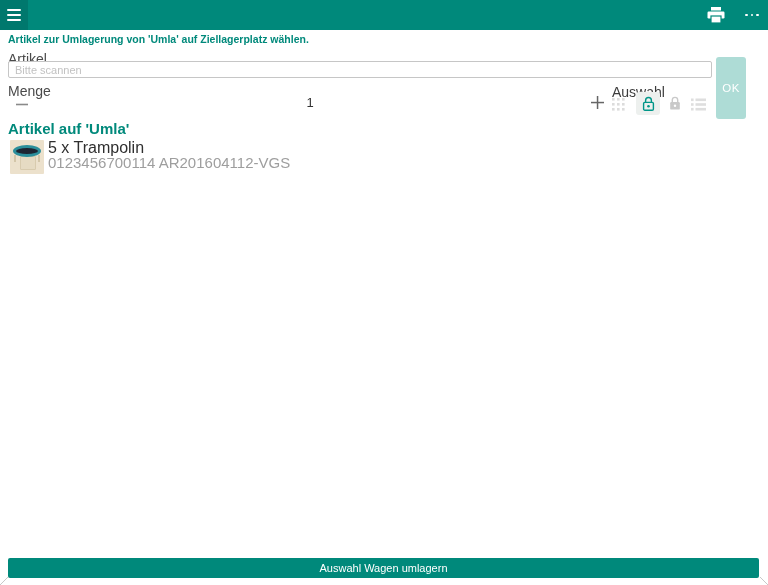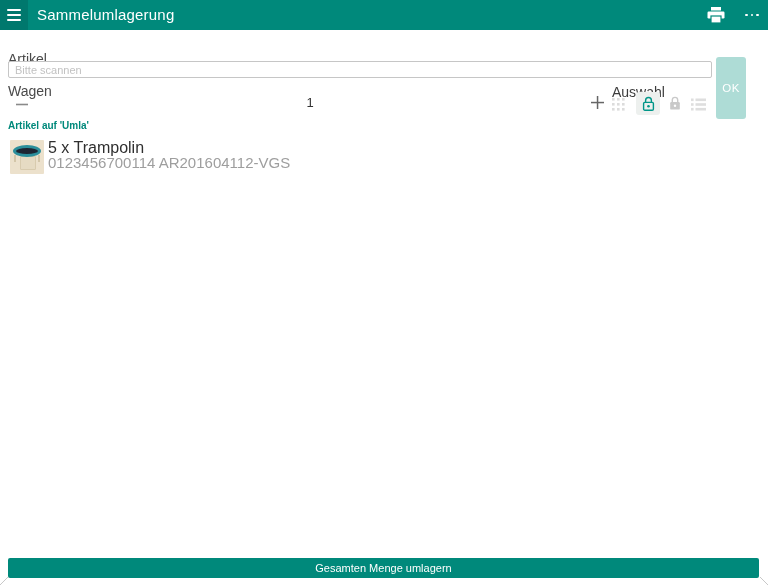--- a/index.html
+++ b/index.html
@@ -39,21 +39,21 @@
     font-size:14px;color:#3c3c3c;}
   .lock-active{position:absolute;left:636px;top:92px;width:24px;height:23px;background:#edf0ee;
     border-radius:3px;display:flex;align-items:center;justify-content:center;cursor:pointer;}
   .lock-gray{position:absolute;left:667px;top:95px;width:16px;height:17px;
     display:flex;align-items:center;justify-content:center;cursor:pointer;}
   .list-btn{position:absolute;left:691px;top:97px;width:17px;height:14px;}
   .ok-btn{position:absolute;left:716px;top:57px;width:30px;height:62px;background:#aedcd6;
     border:none;border-radius:3px;color:#fff;font-family:"Liberation Sans",sans-serif;
     font-size:11.5px;letter-spacing:.5px;cursor:default;}
   
-  .section-header{position:absolute;left:8px;top:120px;font-size:10px;font-weight:700;color:#00897b;}
+  .section-header{position:absolute;left:8px;top:120px;font-size:15px;font-weight:700;color:#00897b;}
   .item-row{position:absolute;left:0;top:138px;width:768px;height:40px;cursor:pointer;}
   .item-thumb{position:absolute;left:10px;top:2px;width:34px;height:34px;background:#ece1cc;
     border-radius:1px;overflow:hidden;}
   .tramp-box{position:absolute;left:10px;top:16px;width:14px;height:12px;background:#e6dbc3;
     border:1px solid #d8cbae;border-radius:1px;}
   .tramp-leg{position:absolute;top:15px;width:2px;height:7px;background:#d3c6a9;}
   .tramp-leg.l{left:4px;} .tramp-leg.r{left:28px;}
   .tramp-mat{position:absolute;left:3px;top:5px;width:28px;height:12px;box-sizing:border-box;
     background:#1e2633;border:3px solid #2c8f9b;border-radius:50%;}
   .item-title{position:absolute;left:48px;top:1px;font-size:16px;color:#2f2f2f;}
@@ -70,40 +70,40 @@
 <body>
 
 <div class="app">
 
   <div class="topbar">
     <div class="menu-btn">
       <span></span>
       <span></span>
       <span></span>
     </div>
-    <div class="app-title">Sammelumlagerung</div>
     <div class="print-btn">
       <svg width="22" height="17" viewBox="0 0 22 17">
         <rect x="6" y="0" width="10" height="3.5" fill="#fff"></rect>
         <rect x="2.5" y="4.5" width="17" height="7" rx="1.2" fill="#fff"></rect>
         <rect x="6" y="9" width="10" height="7" fill="#fff" stroke="#00897b" stroke-width="1.2"></rect>
       </svg>
     </div>
     <div class="overflow-btn">
       <i></i>
       <i></i>
       <i></i>
     </div>
   </div>
 
+  <div class="instruction">Artikel zur Umlagerung von 'Umla' auf Ziellagerplatz wählen.</div>
 
   <div class="field-label lbl-artikel">Artikel</div>
   <input class="scan-input" type="text" placeholder="Bitte scannen" style="">
 
-  <div class="field-label lbl-menge">Wagen</div>
+  <div class="field-label lbl-menge">Menge</div>
 
   <div class="qty-minus">
     <svg width="12" height="3" viewBox="0 0 12 3">
       <rect x="0" y="0.7" width="12" height="1.6" fill="#8a8a8a"></rect>
     </svg>
   </div>
 
   <div class="qty-value">1</div>
 
   <div class="qty-plus">
@@ -168,17 +168,17 @@
     <div class="item-thumb">
       <div class="tramp-box"></div>
       <div class="tramp-leg l"></div>
       <div class="tramp-leg r"></div>
       <div class="tramp-mat"></div>
     </div>
     <div class="item-title">5 x Trampolin</div>
     <div class="item-sub">0123456700114 AR201604112-VGS</div>
   </div>
 
-  <button class="footer-btn">Gesamten Menge umlagern</button>
+  <button class="footer-btn">Auswahl Wagen umlagern</button>
   <div class="grip grip-left"></div>
   <div class="grip grip-right"></div>
 
 </div>
 
 </body></html>

